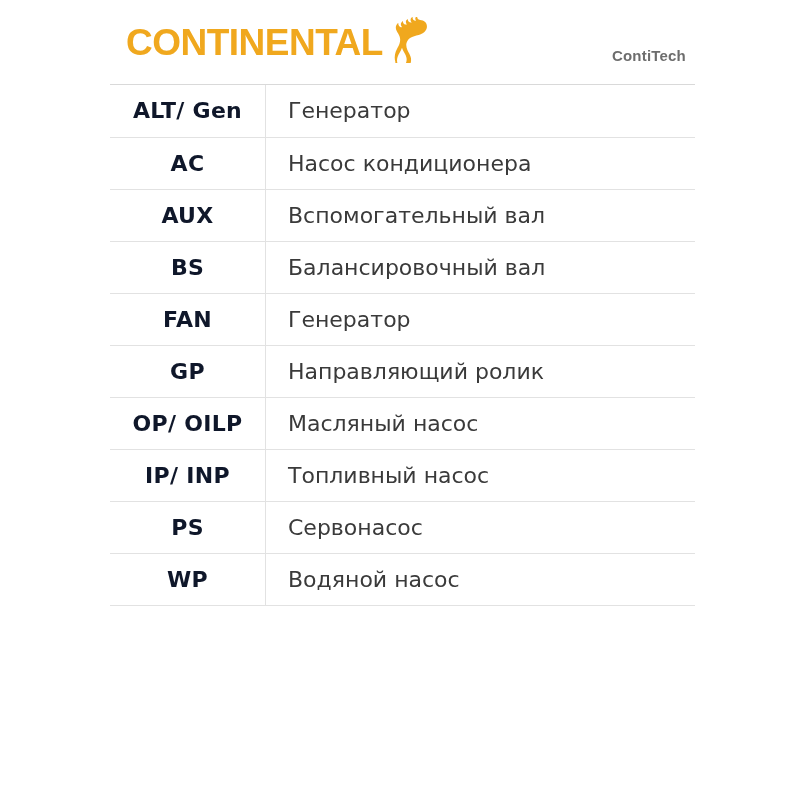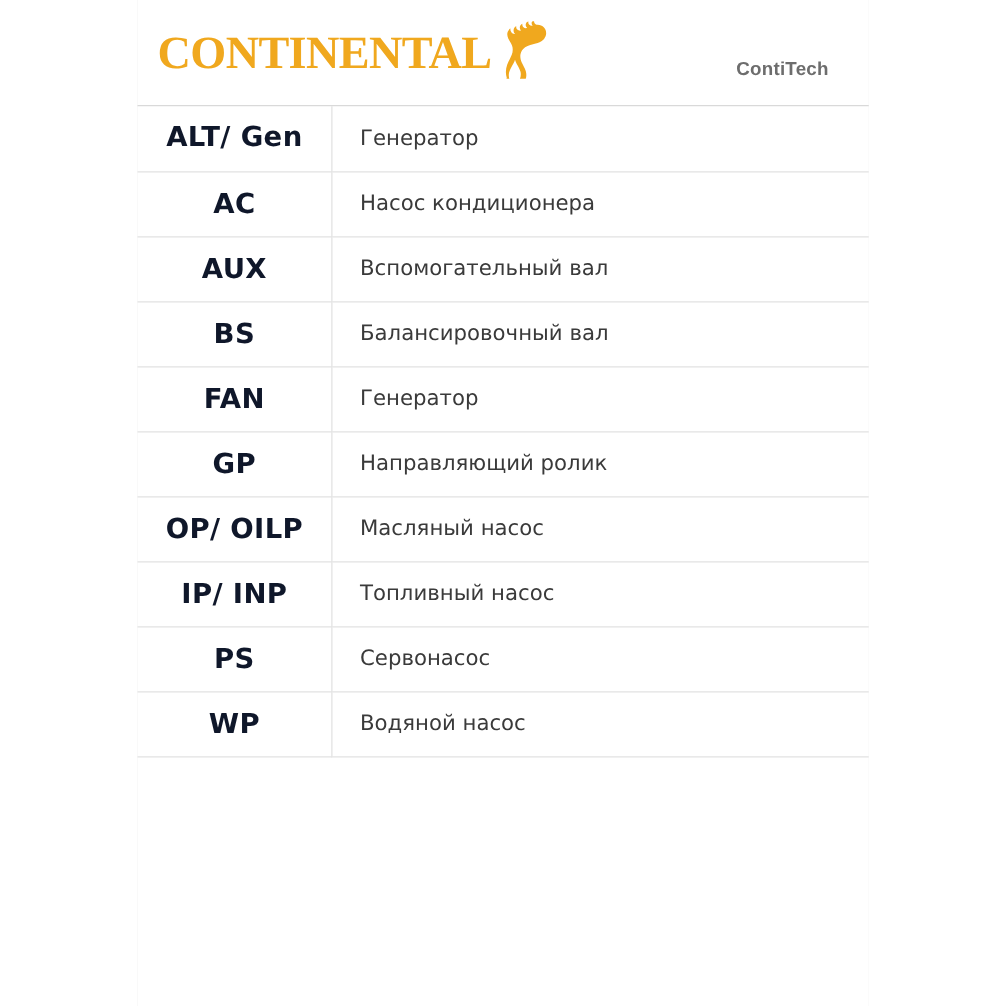--- a/index.html
+++ b/index.html
@@ -48,37 +48,37 @@
     align-items: center;
   }
 
   .brand {
     display: flex;
     align-items: center;
     margin-left: 16px;
   }
 
   .brand-word {
-    font-family: Liberation Serif, serif;
+    font-family: Liberation Sans, sans-serif;
     font-size: 37px;
     font-weight: 700;
     letter-spacing: -0.5px;
     color: #f0a81e;
     line-height: 1;
     white-space: nowrap;
   }
 
   .brand-horse {
     margin-left: 3px;
     display: block;
   }
 
   .sub-brand {
     position: absolute;
-    right: 32px;
+    right: 9px;
     bottom: 20px;
     font-family: "Liberation Sans", sans-serif;
     font-size: 15px;
     font-weight: 700;
     color: #6d6d6d;
     letter-spacing: 0.2px;
   }
 
   
   .table {
@@ -103,21 +103,21 @@
     font-size: 22px;
     font-weight: 700;
     color: #0f172a;
     font-family: "DejaVu Sans", sans-serif;
     letter-spacing: 0.3px;
     border-right: 1px solid #e2e2e2;
   }
 
   td.desc {
     padding-left: 22px;
-    font-size: 17px;
+    font-size: 22px;
     font-weight: 400;
     color: #3a3a3a;
     font-family: "DejaVu Sans", sans-serif;
     white-space: nowrap;
     overflow: hidden;
   }
 </style>
 </head>
 <body>
 

